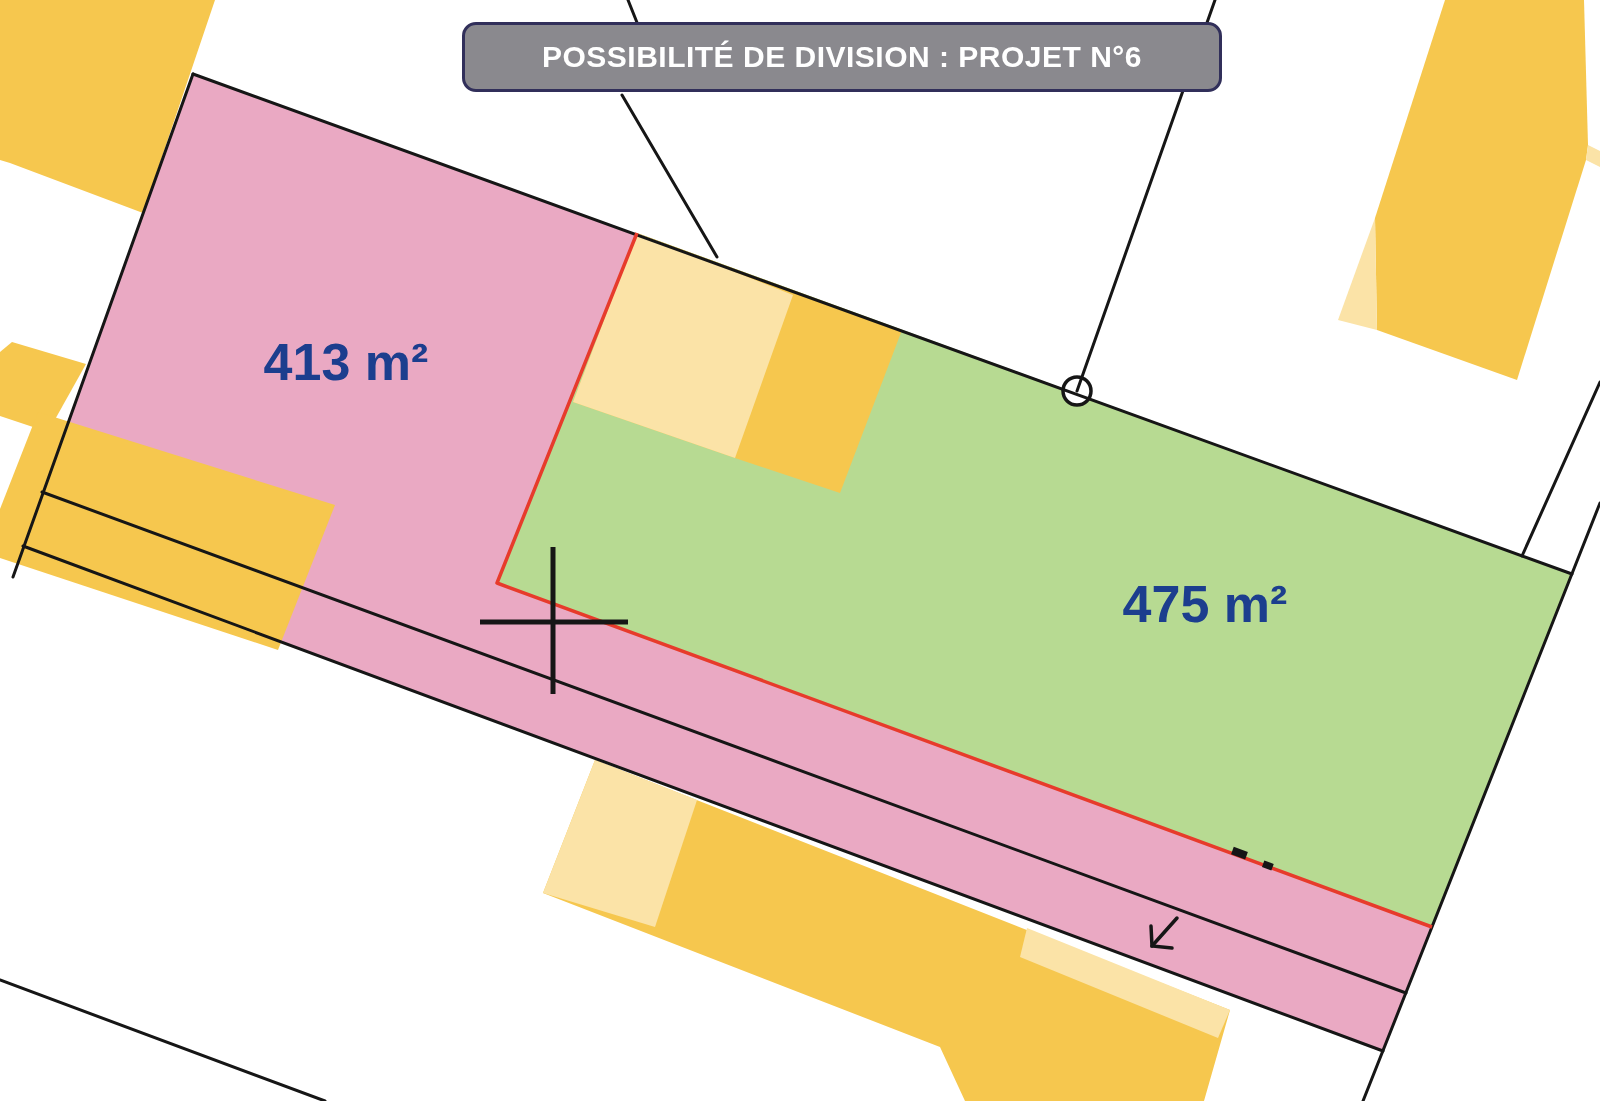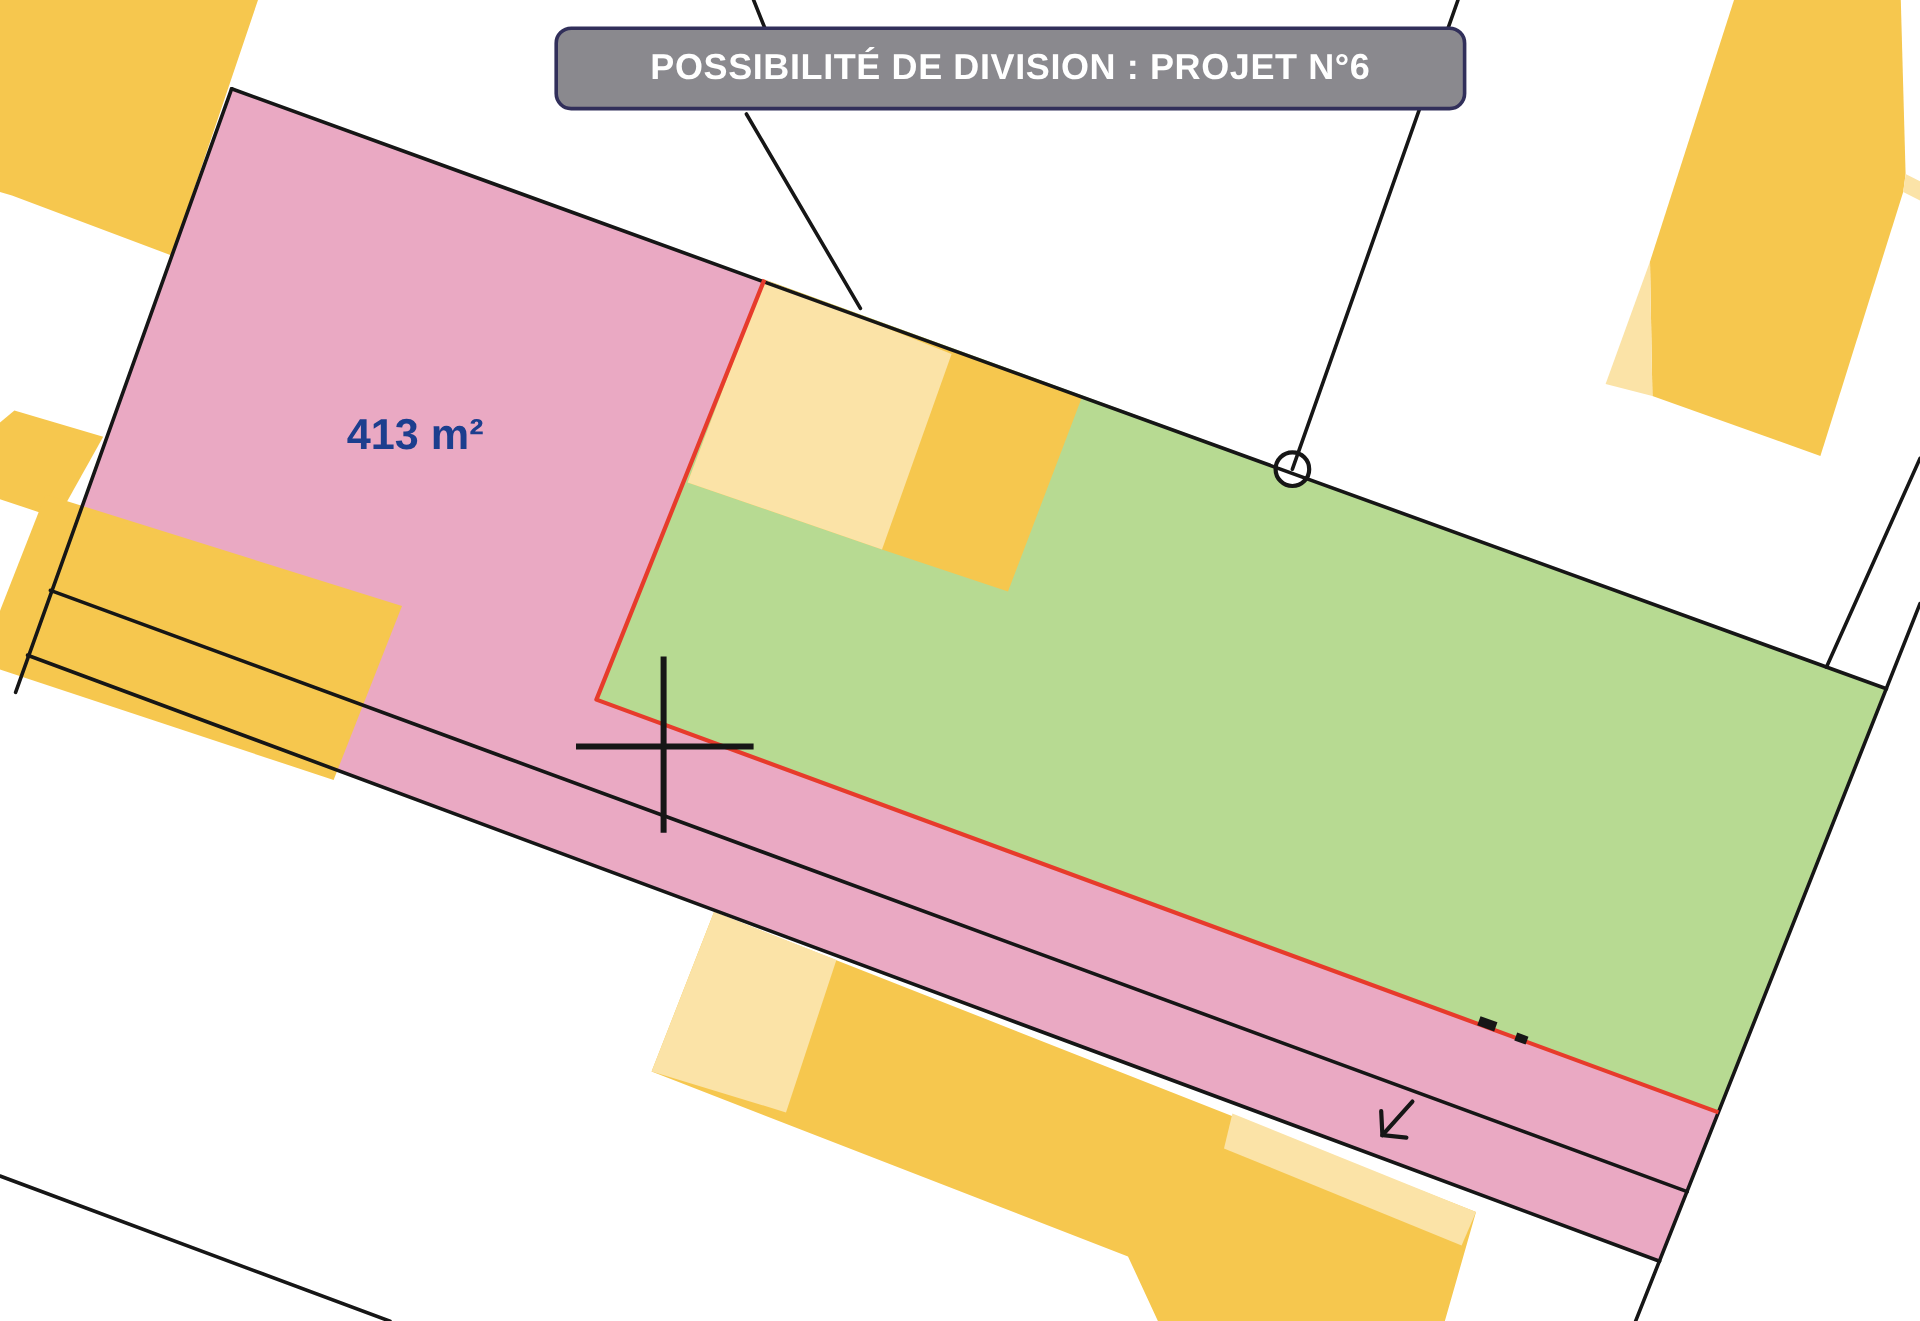--- a/index.html
+++ b/index.html
@@ -14,21 +14,21 @@
     background:#8a898e; border:3px solid #312f5a; border-radius:14px;
     box-sizing:border-box; display:flex; align-items:center; justify-content:center;
   }
   .banner-text {
     color:#ffffff; font-weight:bold; font-size:30px; letter-spacing:0.5px;
     white-space:nowrap;
   }
   .area-label {
     position:absolute; width:170px; height:50px;
     display:flex; align-items:center; justify-content:center;
-    color:#1c3e8e; font-weight:bold; font-size:36px; white-space:nowrap;
+    color:#1c3e8e; font-weight:bold; font-size:52px; white-space:nowrap;
   }
   #label-lot1 { left:261px; top:337px; }
   #label-lot2 { left:1120px; top:579px; }
 </style>
 </head>
 <body>
 
 <div id="stage">
 
   <svg id="plan-svg" width="1600" height="1101" viewBox="0 0 1600 1101">
@@ -79,18 +79,19 @@
       <polyline points="1151,926 1152,946 1172,948"></polyline>
     </g>
 
     <g fill="#161616">
       <rect x="1232" y="849" width="15" height="8" transform="rotate(20 1239 853)"></rect>
       <rect x="1263" y="862" width="10" height="7" transform="rotate(20 1268 865)"></rect>
     </g>
   </svg>
 
   <div id="label-lot1" class="area-label">413 m²</div>
+  <div id="label-lot2" class="area-label">475 m²</div>
 
   <div class="banner">
     <span class="banner-text">POSSIBILITÉ DE DIVISION : PROJET N°6</span>
   </div>
 
 </div>
 
 </body></html>

